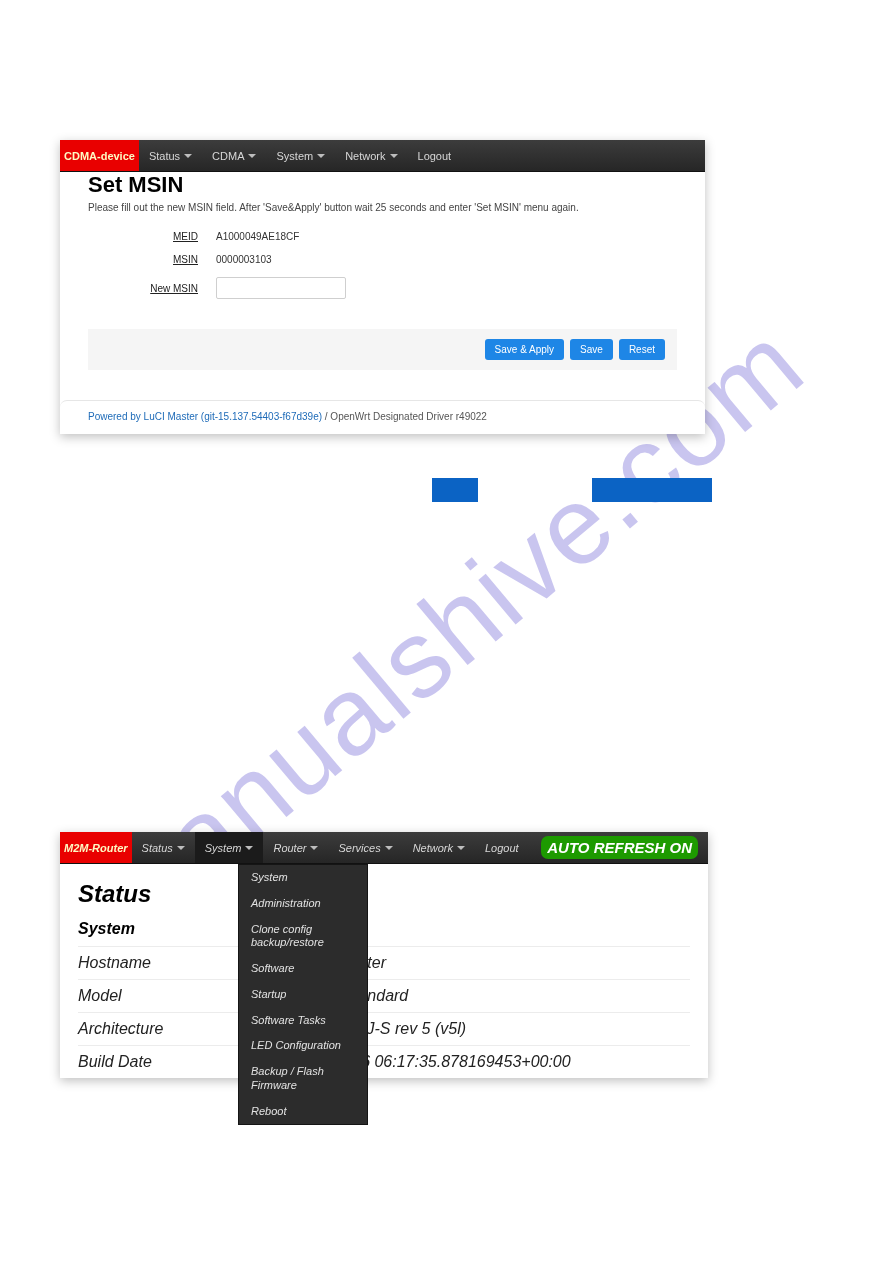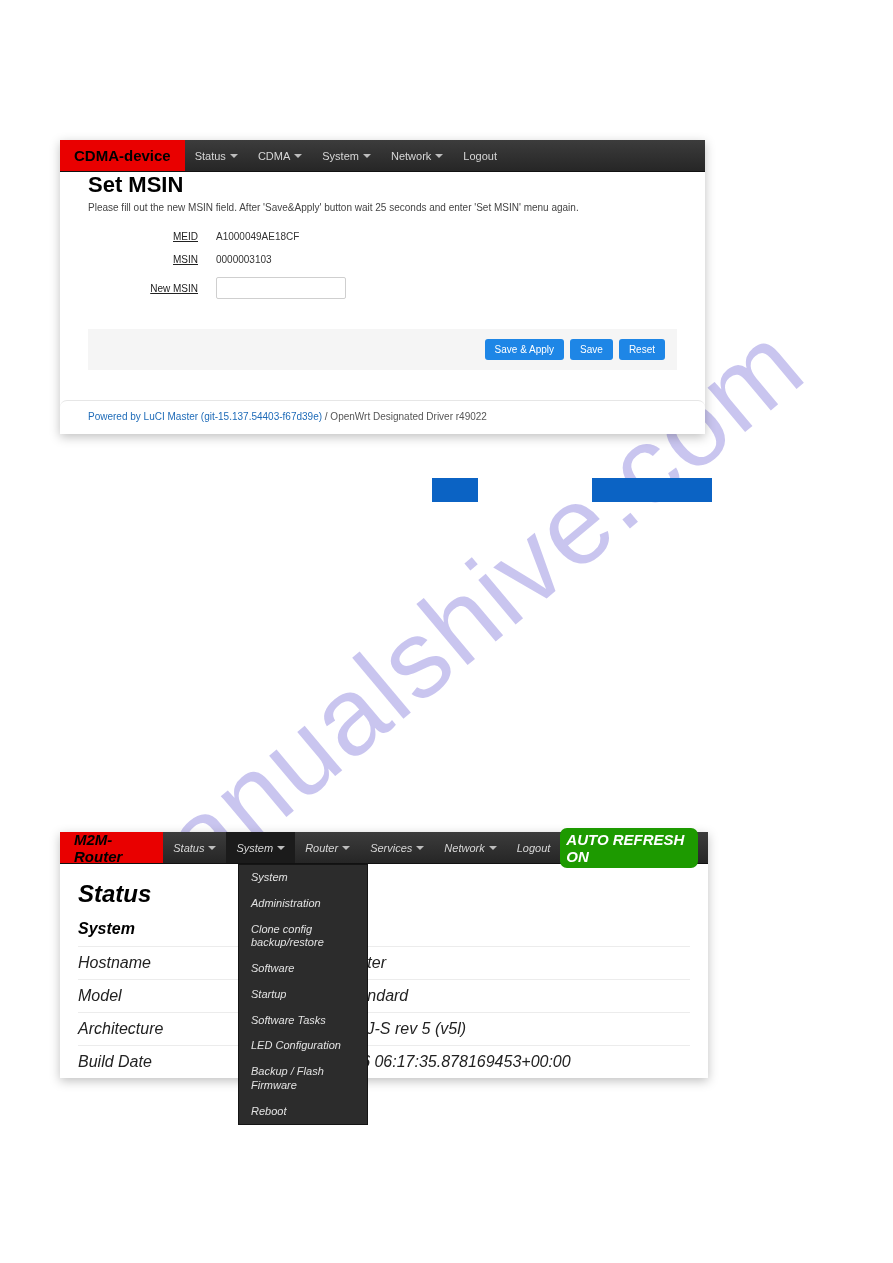--- a/index.html
+++ b/index.html
@@ -42,24 +42,24 @@
     height: 32px;
     display: flex;
     align-items: stretch;
     font-size: 11px;
     color: #d7d7d7;
     background: linear-gradient(#3c3c3c, #262626);
     border-bottom: 1px solid #111;
   }
   .brand {
     background: #e90000;
-    color: #000000;
+    color: #fef9c3;
     font-weight: bold;
-    font-size: 15px;
-    padding: 0 14px;
+    font-size: 11px;
+    padding: 0 4px;
     display: flex;
     align-items: center;
   }
   .nav-item {
     padding: 0 10px;
     display: flex;
     align-items: center;
     gap: 4px;
     cursor: pointer;
   }

